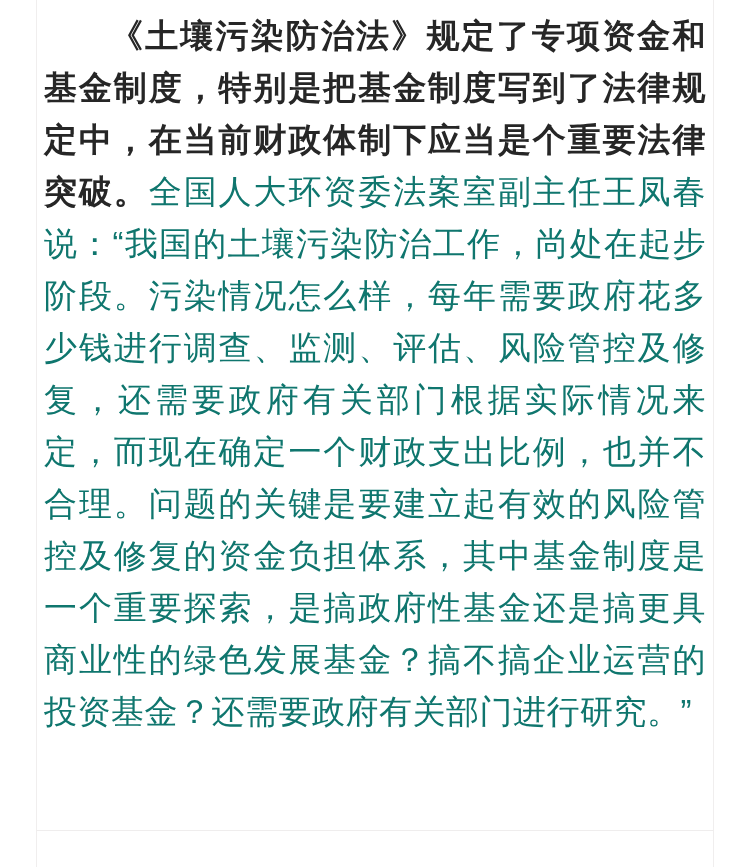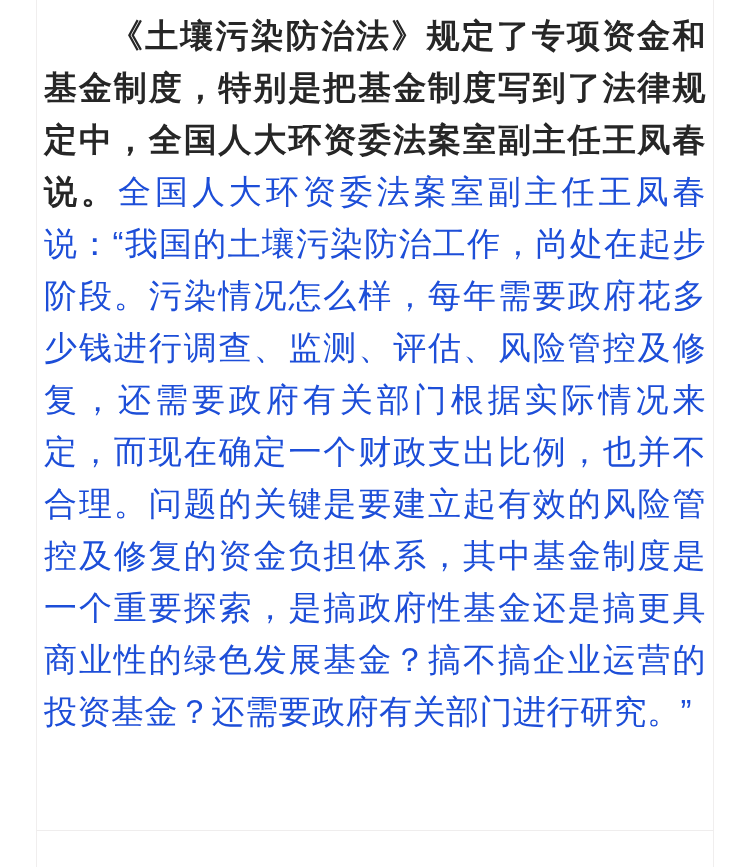--- a/index.html
+++ b/index.html
@@ -47,38 +47,38 @@
     text-align: justify;
     text-justify: inter-ideograph;
     text-indent: 66px;
   }
   .paragraph .lead {
     font-weight: bold;
     color: #262626;
   }
   .paragraph .rest {
     font-weight: normal;
-    color: #1d4ed8;
+    color: #0f766e;
   }
   .footer-rule {
     position: absolute;
     left: 36px;
     right: 36px;
     bottom: 36px;
     height: 1px;
     background: #efeded;
   }
 </style>
 </head>
 <body>
 
 <div class="page">
 
   <div class="rule rule-left"></div>
   <div class="rule rule-right"></div>
 
   <div class="article">
-    <p class="paragraph"><span class="lead">《土壤污染防治法》规定了专项资金和基金制度，特别是把基金制度写到了法律规定中，全国人大环资委法案室副主任王凤春说。</span><span class="rest">全国人大环资委法案室副主任王凤春说：“我国的土壤污染防治工作，尚处在起步阶段。污染情况怎么样，每年需要政府花多少钱进行调查、监测、评估、风险管控及修复，还需要政府有关部门根据实际情况来定，而现在确定一个财政支出比例，也并不合理。问题的关键是要建立起有效的风险管控及修复的资金负担体系，其中基金制度是一个重要探索，是搞政府性基金还是搞更具商业性的绿色发展基金？搞不搞企业运营的投资基金？还需要政府有关部门进行研究。”</span></p>
+    <p class="paragraph"><span class="lead">《土壤污染防治法》规定了专项资金和基金制度，特别是把基金制度写到了法律规定中，在当前财政体制下应当是个重要法律突破。</span><span class="rest">全国人大环资委法案室副主任王凤春说：“我国的土壤污染防治工作，尚处在起步阶段。污染情况怎么样，每年需要政府花多少钱进行调查、监测、评估、风险管控及修复，还需要政府有关部门根据实际情况来定，而现在确定一个财政支出比例，也并不合理。问题的关键是要建立起有效的风险管控及修复的资金负担体系，其中基金制度是一个重要探索，是搞政府性基金还是搞更具商业性的绿色发展基金？搞不搞企业运营的投资基金？还需要政府有关部门进行研究。”</span></p>
   </div>
 
   <div class="footer-rule"></div>
 
 </div>
 
 </body></html>

